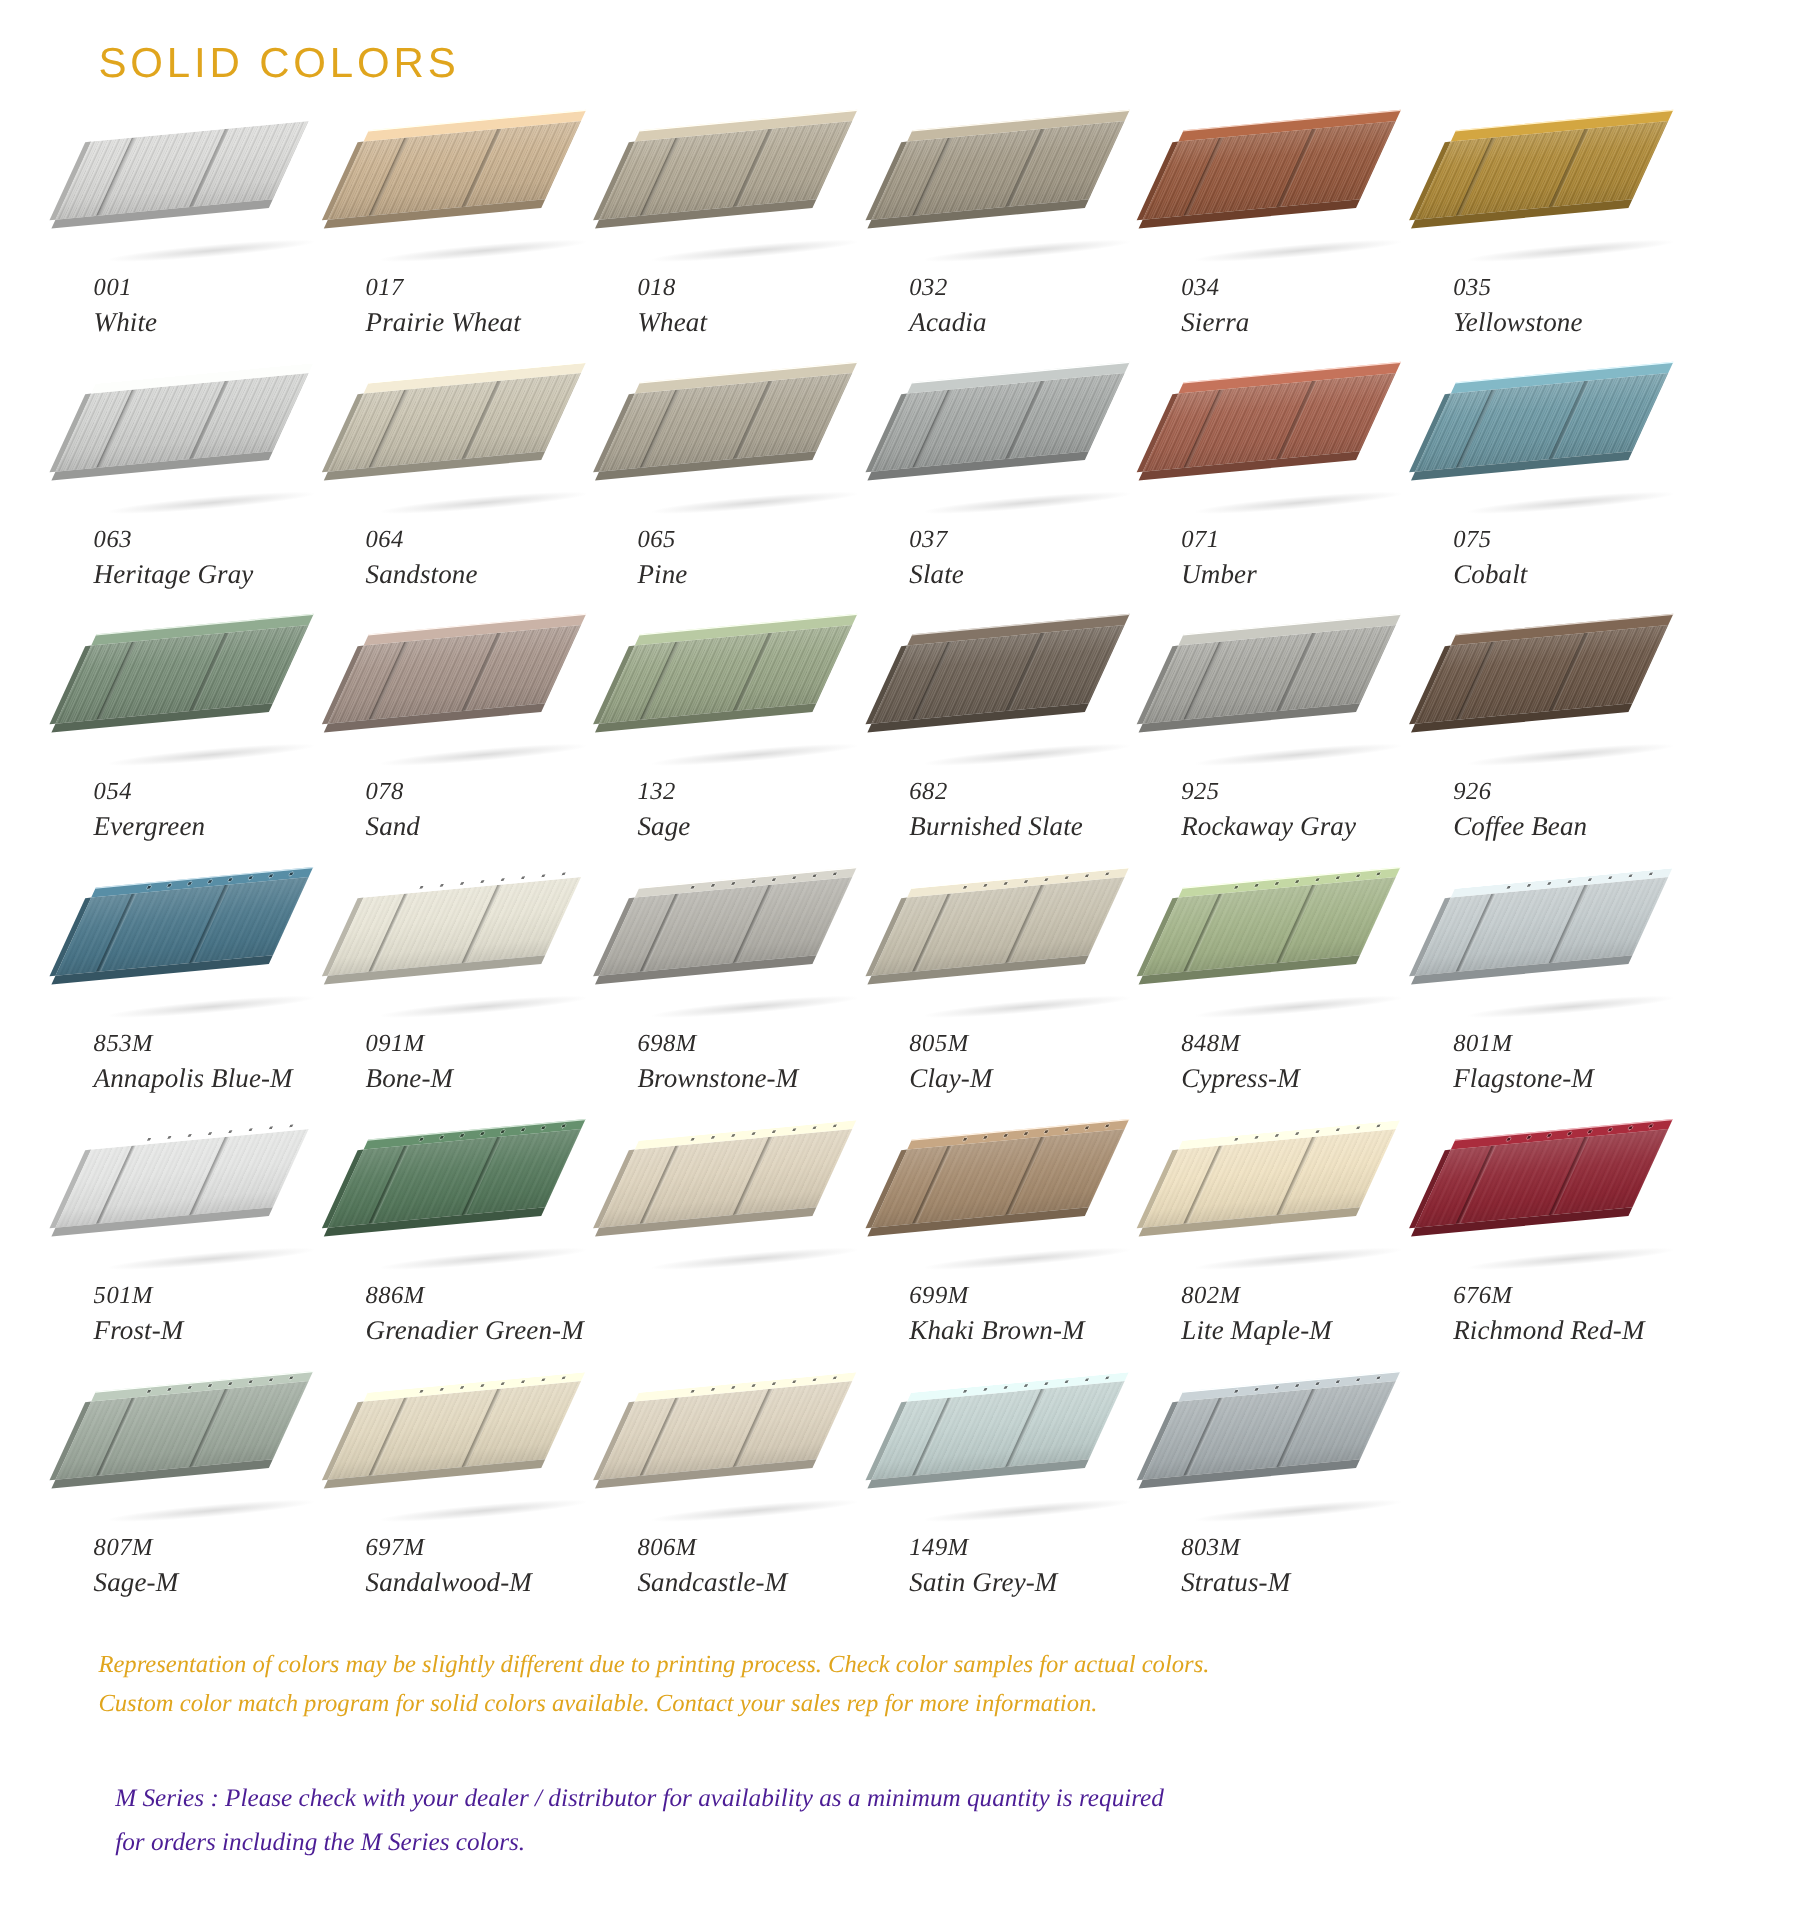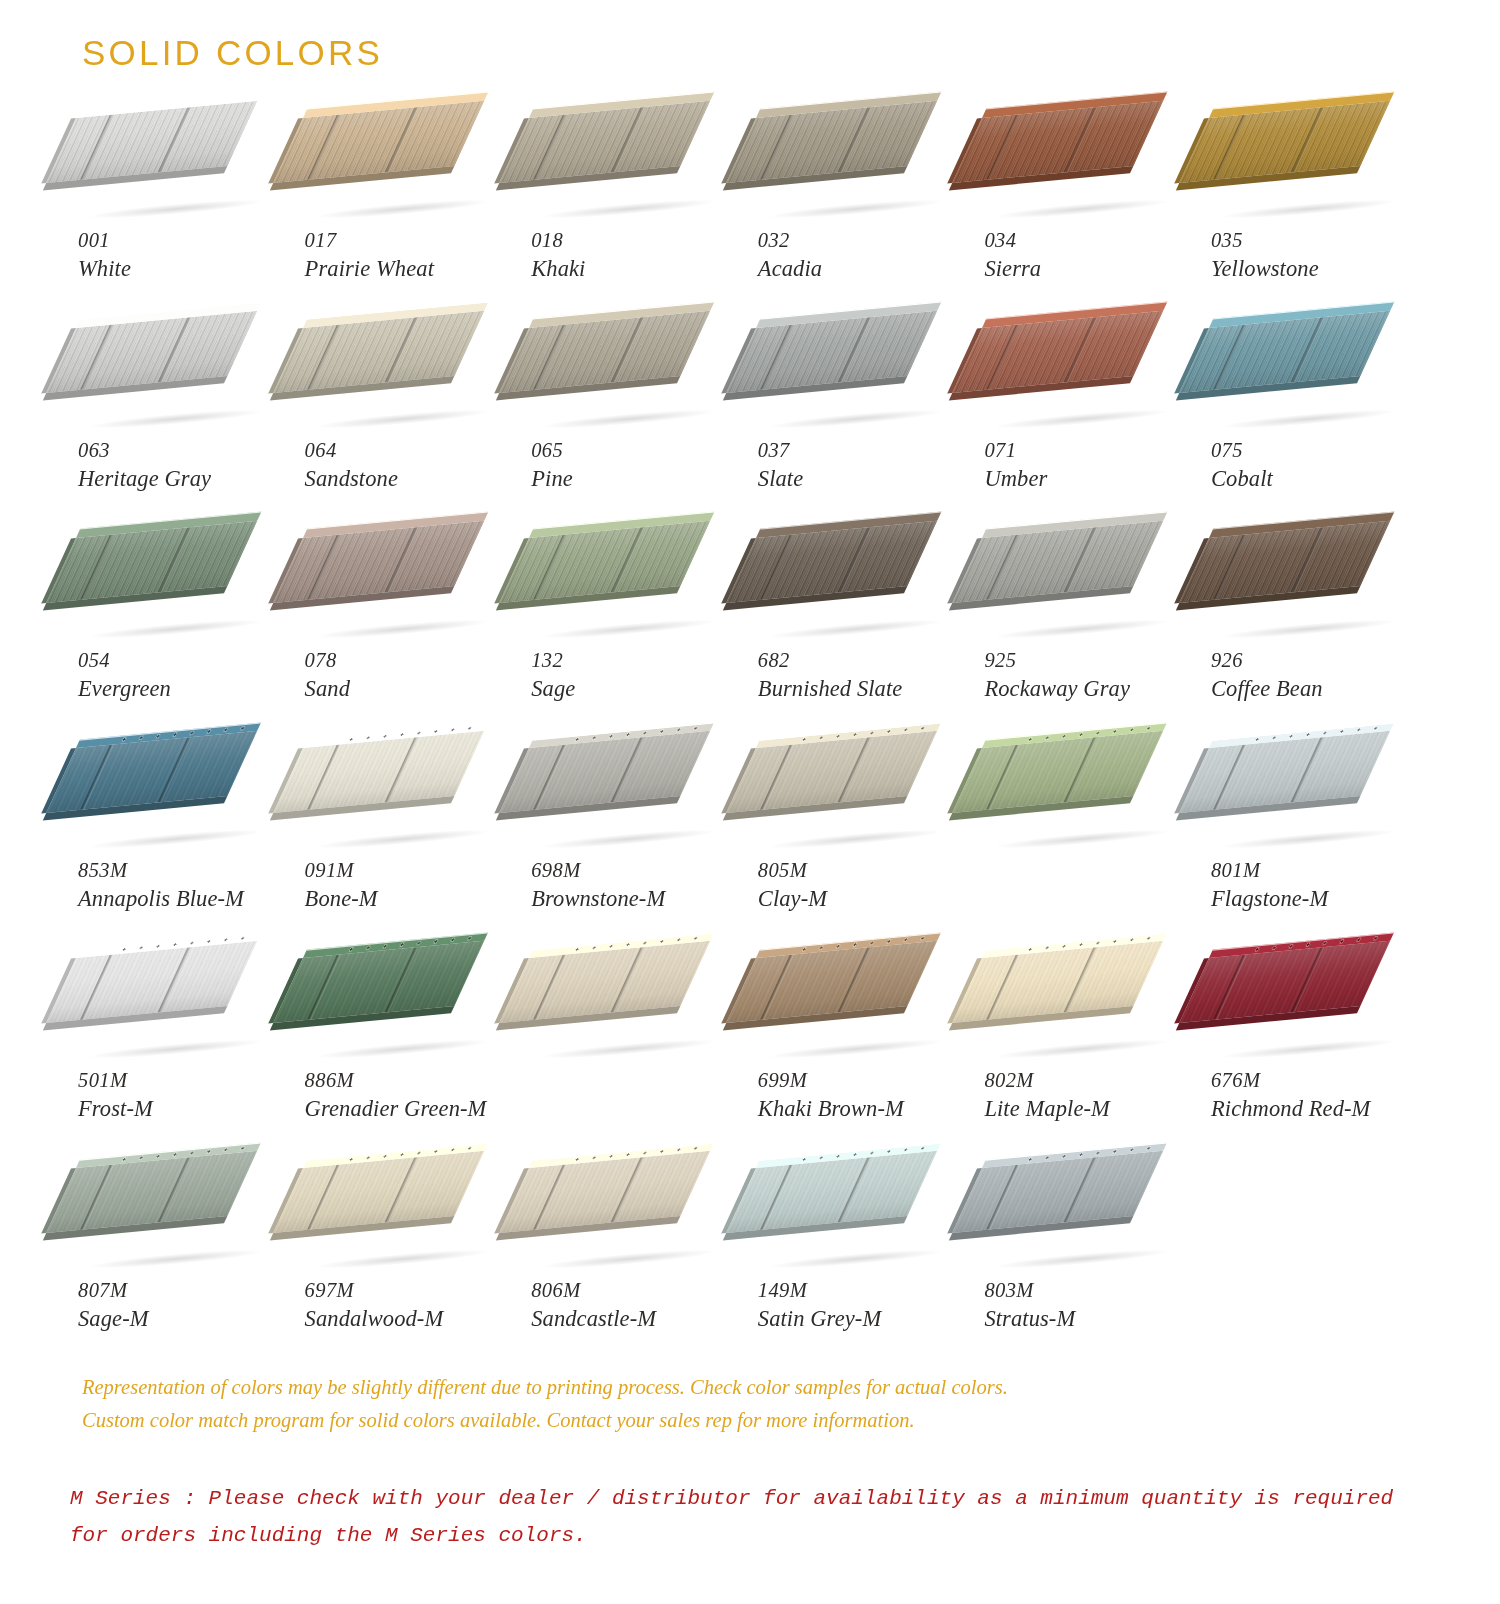--- a/index.html
+++ b/index.html
@@ -141,25 +141,25 @@
   .note-gold{
     position:absolute;left:82px;top:1371px;width:1250px;
     font-family:"Liberation Serif",serif;
     font-style:italic;
     font-size:20.5px;
     color:#e0a51d;
     line-height:1.62;
   }
   .note-gold span{display:block;white-space:nowrap;}
   .note-gray{
-    position:absolute;left:70px;top:1480px;width:1250px;
-    font-family:Liberation Mono, monospace;
+    position:absolute;left:96px;top:1480px;width:1250px;
+    font-family:Liberation Serif, serif;
     font-style:italic;
     font-size:21px;
-    color:#b91c1c;
+    color:#4c1d95;
     line-height:1.78;
   }
   .note-gray span{display:block;white-space:nowrap;}
 </style>
 </head>
 <body>
 
 <div class="page">
 
   <div class="heading">SOLID COLORS</div>
@@ -206,21 +206,21 @@
             <div class="endcap"></div>
             <div class="face"></div>
             <div class="groove g1"></div>
             <div class="groove g2"></div>
             <div class="lip"></div>
             <div class="edge"></div>
           </div>
         </div>
         <div class="label">
           <span class="code">018</span>
-          <span class="name">Khaki</span>
+          <span class="name">Wheat</span>
         </div>
       </div>
       <div class="cell">
         <div class="tile-wrap">
           <div class="shadow"></div>
           <div class="tile" style="--c: #a49b88;">
             <div class="endcap"></div>
             <div class="face"></div>
             <div class="groove g1"></div>
             <div class="groove g2"></div>
@@ -548,20 +548,24 @@
           <div class="shadow"></div>
           <div class="tile m" style="--c: #a3b489;">
             <div class="endcap"></div>
             <div class="face"></div>
             <div class="groove g1"></div>
             <div class="groove g2"></div>
             <div class="lip"></div>
             <div class="holes"></div>
             <div class="edge"></div>
           </div>
+        </div>
+        <div class="label">
+          <span class="code">848M</span>
+          <span class="name">Cypress-M</span>
         </div>
       </div>
       <div class="cell">
         <div class="tile-wrap">
           <div class="shadow"></div>
           <div class="tile m" style="--c: #c3cbcd;">
             <div class="endcap"></div>
             <div class="face"></div>
             <div class="groove g1"></div>
             <div class="groove g2"></div>

